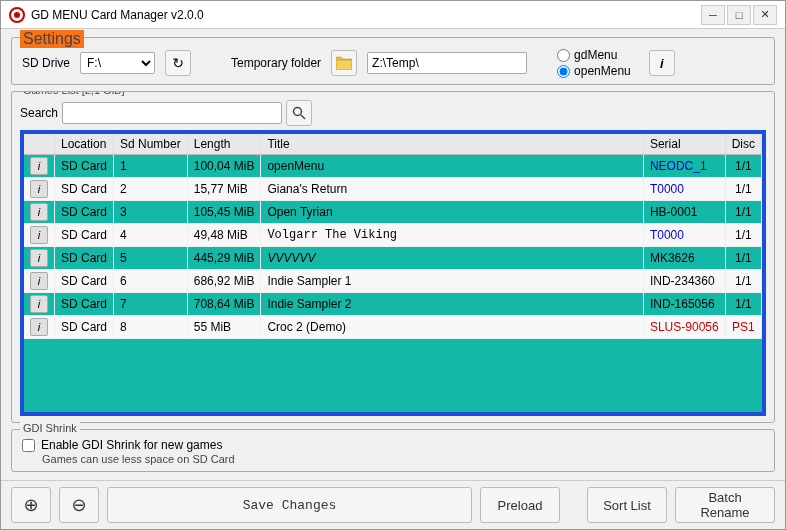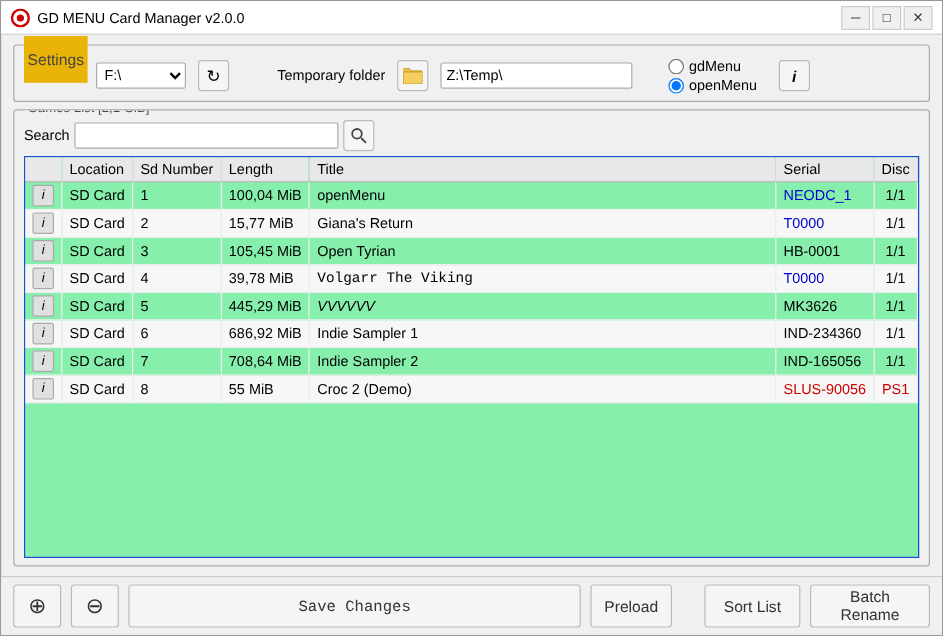--- a/index.html
+++ b/index.html
@@ -68,23 +68,23 @@
     .settings-section {
       border: 1px solid #aaa;
       border-radius: 3px;
       padding: 6px 10px;
       position: relative;
     }
     .section-label {
       position: absolute;
       top: -8px;
       left: 8px;
-      background: #eab308;
-      padding: 12px 3px;
-      font-size: 13px;
+      background: #f97316;
+      padding: 0 3px;
+      font-size: 16px;
       color: #444;
     }
     .settings-row {
       display: flex;
       align-items: center;
       gap: 10px;
       margin-top: 4px;
     }
     .sd-drive-label { font-size: 12px; }
     .sd-drive-select {
@@ -204,22 +204,22 @@
       cursor: pointer;
       display: flex;
       align-items: center;
       justify-content: center;
       font-size: 13px;
     }
 
     .table-container {
       flex: 1;
       overflow-y: auto;
-      border: 1px solid #1d4ed8;
-      background: #86efac;
+      border: 4px solid #1d4ed8;
+      background: #14b8a6;
     }
     table {
       width: 100%;
       border-collapse: collapse;
       font-size: 12px;
     }
     thead th {
       background: #e8e8e8;
       border-bottom: 1px solid #bbb;
       border-right: 1px solid #ddd;
@@ -432,21 +432,21 @@
                 <td>3</td>
                 <td>105,45 MiB</td>
                 <td style="width: 100%;">Open Tyrian</td>
                 <td>HB-0001</td>
                 <td class="disc-col">1/1</td>
               </tr>
               <tr>
                 <td class="info-cell"><button class="info-cell-btn">i</button></td>
                 <td>SD Card</td>
                 <td>4</td>
-                <td>39,78 MiB</td>
+                <td>49,48 MiB</td>
                 <td style="width: 100%; font-family: Liberation Mono, monospace;">Volgarr The Viking</td>
                 <td><a class="serial-link" href="#">T0000</a></td>
                 <td class="disc-col">1/1</td>
               </tr>
               <tr>
                 <td class="info-cell"><button class="info-cell-btn">i</button></td>
                 <td>SD Card</td>
                 <td>5</td>
                 <td>445,29 MiB</td>
                 <td style="width: 100%; font-style: italic;">VVVVVV</td>
@@ -478,24 +478,34 @@
                 <td>55 MiB</td>
                 <td style="width: 100%;">Croc 2 (Demo)</td>
                 <td><span class="serial-ps1">SLUS-90056</span></td>
                 <td class="disc-col"><span class="serial-ps1">PS1</span></td>
               </tr>
             </tbody>
         </table>
       </div>
     </div>
 
+    <div class="gdi-section">
+      <span class="gdi-section-label">GDI Shrink</span>
+      <div class="gdi-content">
+        <div class="gdi-row">
+          <input type="checkbox" style="">
+          <span>Enable GDI Shrink for new games</span>
+        </div>
+        <div class="gdi-sub-text">Games can use less space on SD Card</div>
+      </div>
+    </div>
 
   </div>
 
   <div class="bottom-bar">
     <button class="bottom-btn icon-btn">⊕</button>
     <button class="bottom-btn icon-btn">⊖</button>
     <button class="bottom-btn save-btn">Save Changes</button>
-    <button class="bottom-btn" style="width:68px;">Preload</button>
+    <button class="bottom-btn" style="width:80px;">Preload</button>
     <button class="bottom-btn" style="width:80px;margin-left:19px;">Sort List</button>
     <button class="bottom-btn" style="width:100px;">Batch Rename</button>
   </div>
 </div>
 
 </body></html>

